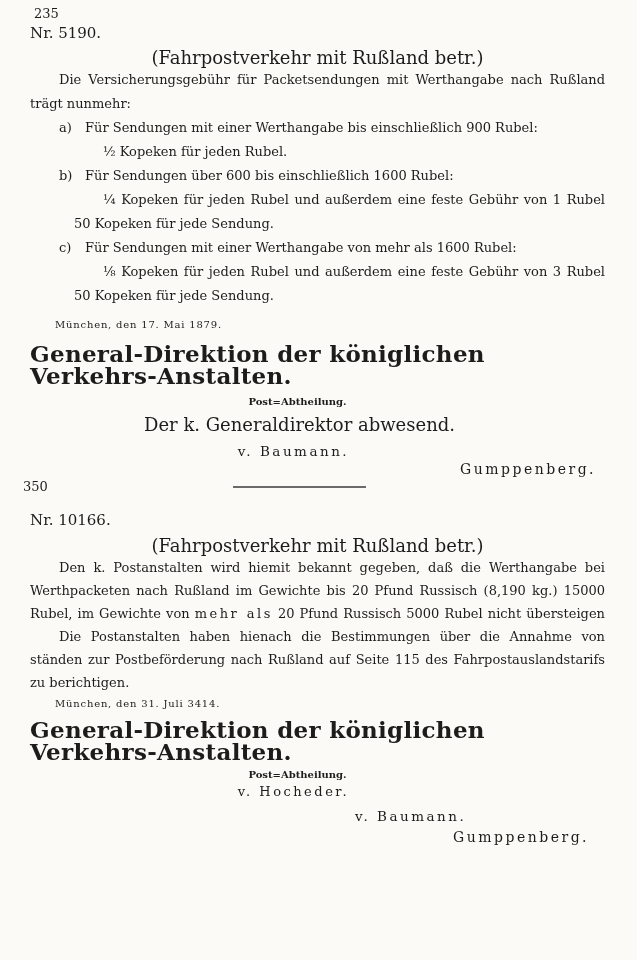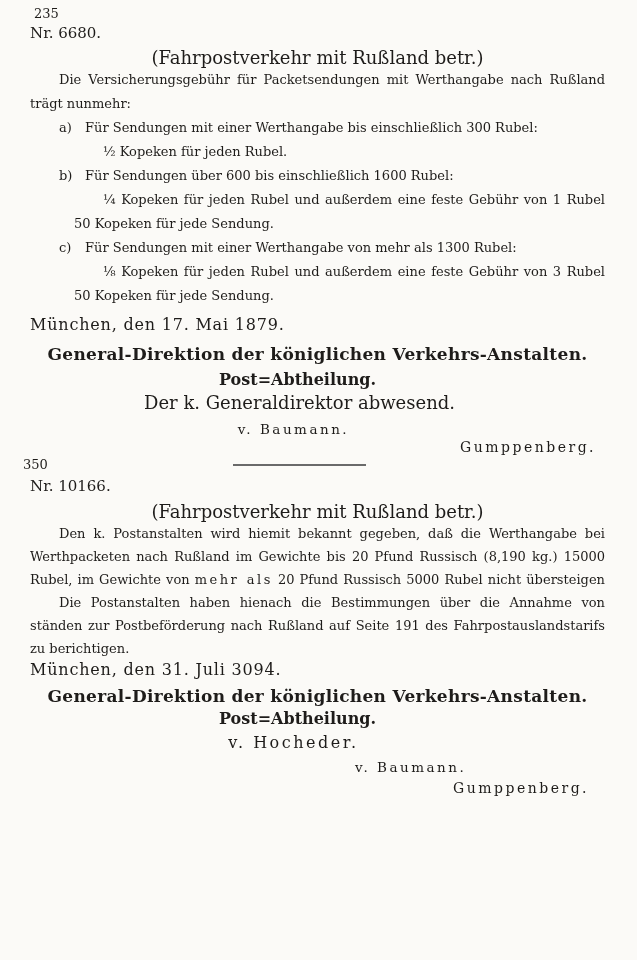--- a/index.html
+++ b/index.html
@@ -31,79 +31,79 @@
   .pn1 { margin-left: 4px; }
   .docnum { margin-top: 3px; font-size: 15px; line-height: 19px; }
   .subject { margin-top: 5px; font-size: 18px; line-height: 20px; text-align: center; }
   .intro { margin-top: 9px; }
 
   .item .head { position: relative; padding-left: 55px; }
   .item .lab { position: absolute; left: 29px; top: 0; }
   .item .d1 { padding-left: 73px; }
   .item .d2 { padding-left: 44px; }
 
-  .dateline { margin-top: 7px; font-size: 16px; line-height: 20px; letter-spacing: 0.8px; }
-  .org { margin-top: 8px; font-size: 17px; font-weight: bold; text-align: center; line-height: 22px; letter-spacing: 0.3px; }
-  .dept { margin-top: 6px; font-size: 16px; font-weight: bold; text-align: center; line-height: 18px; transform: translateX(-20px); }
+  .dateline { margin-top: 7px; margin-left: 25px; font-size: 10px; line-height: 20px; letter-spacing: 0.8px; }
+  .org { margin-top: 8px; font-size: 23px; font-weight: bold; line-height: 22px; letter-spacing: 0.3px; }
+  .dept { margin-top: 6px; font-size: 10px; font-weight: bold; text-align: center; line-height: 18px; transform: translateX(-20px); }
   .note { margin-top: 6px; font-size: 18px; text-align: center; line-height: 16px; transform: translateX(-18px); }
   .sig { font-size: 13.5px; letter-spacing: 2.5px; line-height: 16px; }
   .sig-center { text-align: center; transform: translateX(-24px); }
   .sig1 { margin-top: 10px; }
   .g1 { margin-top: 2px; margin-left: 430px; font-size: 14px; }
 
   .divider-row { position: relative; margin-top: 2px; height: 16px; padding-left: 7px; }
   .divider-row .pagenum { position: absolute; left: -7px; top: 0; }
   .rule { position: absolute; left: 203px; top: 7px; width: 133px; height: 2px; background: #6a6a6a; }
 
-  .doc2 .docnum { margin-top: 4px; }
+  .doc2 .docnum { margin-top: 16px; }
   .doc2 .subject { margin-top: 6px; }
   .body2 { margin-top: 6px; }
   .sperr { letter-spacing: 2.5px; }
   .dl2 { margin-top: 0; }
   .org2 { margin-top: 5px; }
   .dept2 { margin-top: 3px; }
-  .hocheder { margin-top: 7px; font-size: 16px; }
+  .hocheder { font-size: 13px; }
   .baumann2 { margin-top: 8px; margin-left: 325px; }
   .g2 { margin-top: 5px; margin-left: 423px; font-size: 14px; }
 </style>
 </head>
 <body>
 
 <div class="page">
 
   <section class="doc doc1">
     <div class="pagenum pn1">235</div>
-    <div class="docnum">Nr. 6680.</div>
+    <div class="docnum">Nr. 5190.</div>
     <div class="subject">(Fahrpostverkehr mit Rußland betr.)</div>
 
     <p class="para intro">
       <span class="l j ind">Die Versicherungsgebühr für Packetsendungen mit Werthangabe nach Rußland be=</span>
       <span class="l">trägt nunmehr:</span>
     </p>
 
     <div class="items">
       <div class="item">
         <div class="l head">
           <span class="lab">a)</span>
-          <span>Für Sendungen mit einer Werthangabe bis einschließlich 300 Rubel:</span>
+          <span>Für Sendungen mit einer Werthangabe bis einschließlich 900 Rubel:</span>
         </div>
         <div class="l d1">½ Kopeken für jeden Rubel.</div>
       </div>
       <div class="item">
         <div class="l head">
           <span class="lab">b)</span>
           <span>Für Sendungen über 600 bis einschließlich 1600 Rubel:</span>
         </div>
         <div class="l d1 j">¼ Kopeken für jeden Rubel und außerdem eine feste Gebühr von 1 Rubel</div>
         <div class="l d2">50 Kopeken für jede Sendung.</div>
       </div>
       <div class="item">
         <div class="l head">
           <span class="lab">c)</span>
-          <span>Für Sendungen mit einer Werthangabe von mehr als 1300 Rubel:</span>
+          <span>Für Sendungen mit einer Werthangabe von mehr als 1600 Rubel:</span>
         </div>
         <div class="l d1 j">⅛ Kopeken für jeden Rubel und außerdem eine feste Gebühr von 3 Rubel</div>
         <div class="l d2">50 Kopeken für jede Sendung.</div>
       </div>
     </div>
 
 
     <div class="dateline">München, den 17. Mai 1879.</div>
     <div class="org">General-Direktion der königlichen Verkehrs-Anstalten.</div>
     <div class="dept">Post=Abtheilung.</div>
@@ -122,25 +122,25 @@
     <div class="subject">(Fahrpostverkehr mit Rußland betr.)</div>
 
     <p class="para body2">
       <span class="l j ind">Den k. Postanstalten wird hiemit bekannt gegeben, daß die Werthangabe bei</span>
       <span class="l j">Werthpacketen nach Rußland im Gewichte bis 20 Pfund Russisch (8,190 kg.) 15000</span>
       <span class="l j"><span>Rubel, im Gewichte von </span><span class="sperr">mehr als</span><span> 20 Pfund Russisch 5000 Rubel nicht übersteigen darf.</span></span>
     </p>
 
     <p class="para">
       <span class="l j ind">Die Postanstalten haben hienach die Bestimmungen über die Annahme von Gegen=</span>
-      <span class="l j">ständen zur Postbeförderung nach Rußland auf Seite 191 des Fahrpostauslandstarifs</span>
+      <span class="l j">ständen zur Postbeförderung nach Rußland auf Seite 115 des Fahrpostauslandstarifs</span>
       <span class="l">zu berichtigen.</span>
     </p>
 
-    <div class="dateline dl2">München, den 31. Juli 3094.</div>
+    <div class="dateline dl2">München, den 31. Juli 3414.</div>
     <div class="org org2">General-Direktion der königlichen Verkehrs-Anstalten.</div>
     <div class="dept dept2">Post=Abtheilung.</div>
     <div class="sig sig-center hocheder">v. Hocheder.</div>
     <div class="sig baumann2">v. Baumann.</div>
     <div class="sig g2">Gumppenberg.</div>
   </section>
 
 </div>
 
 </body></html>

